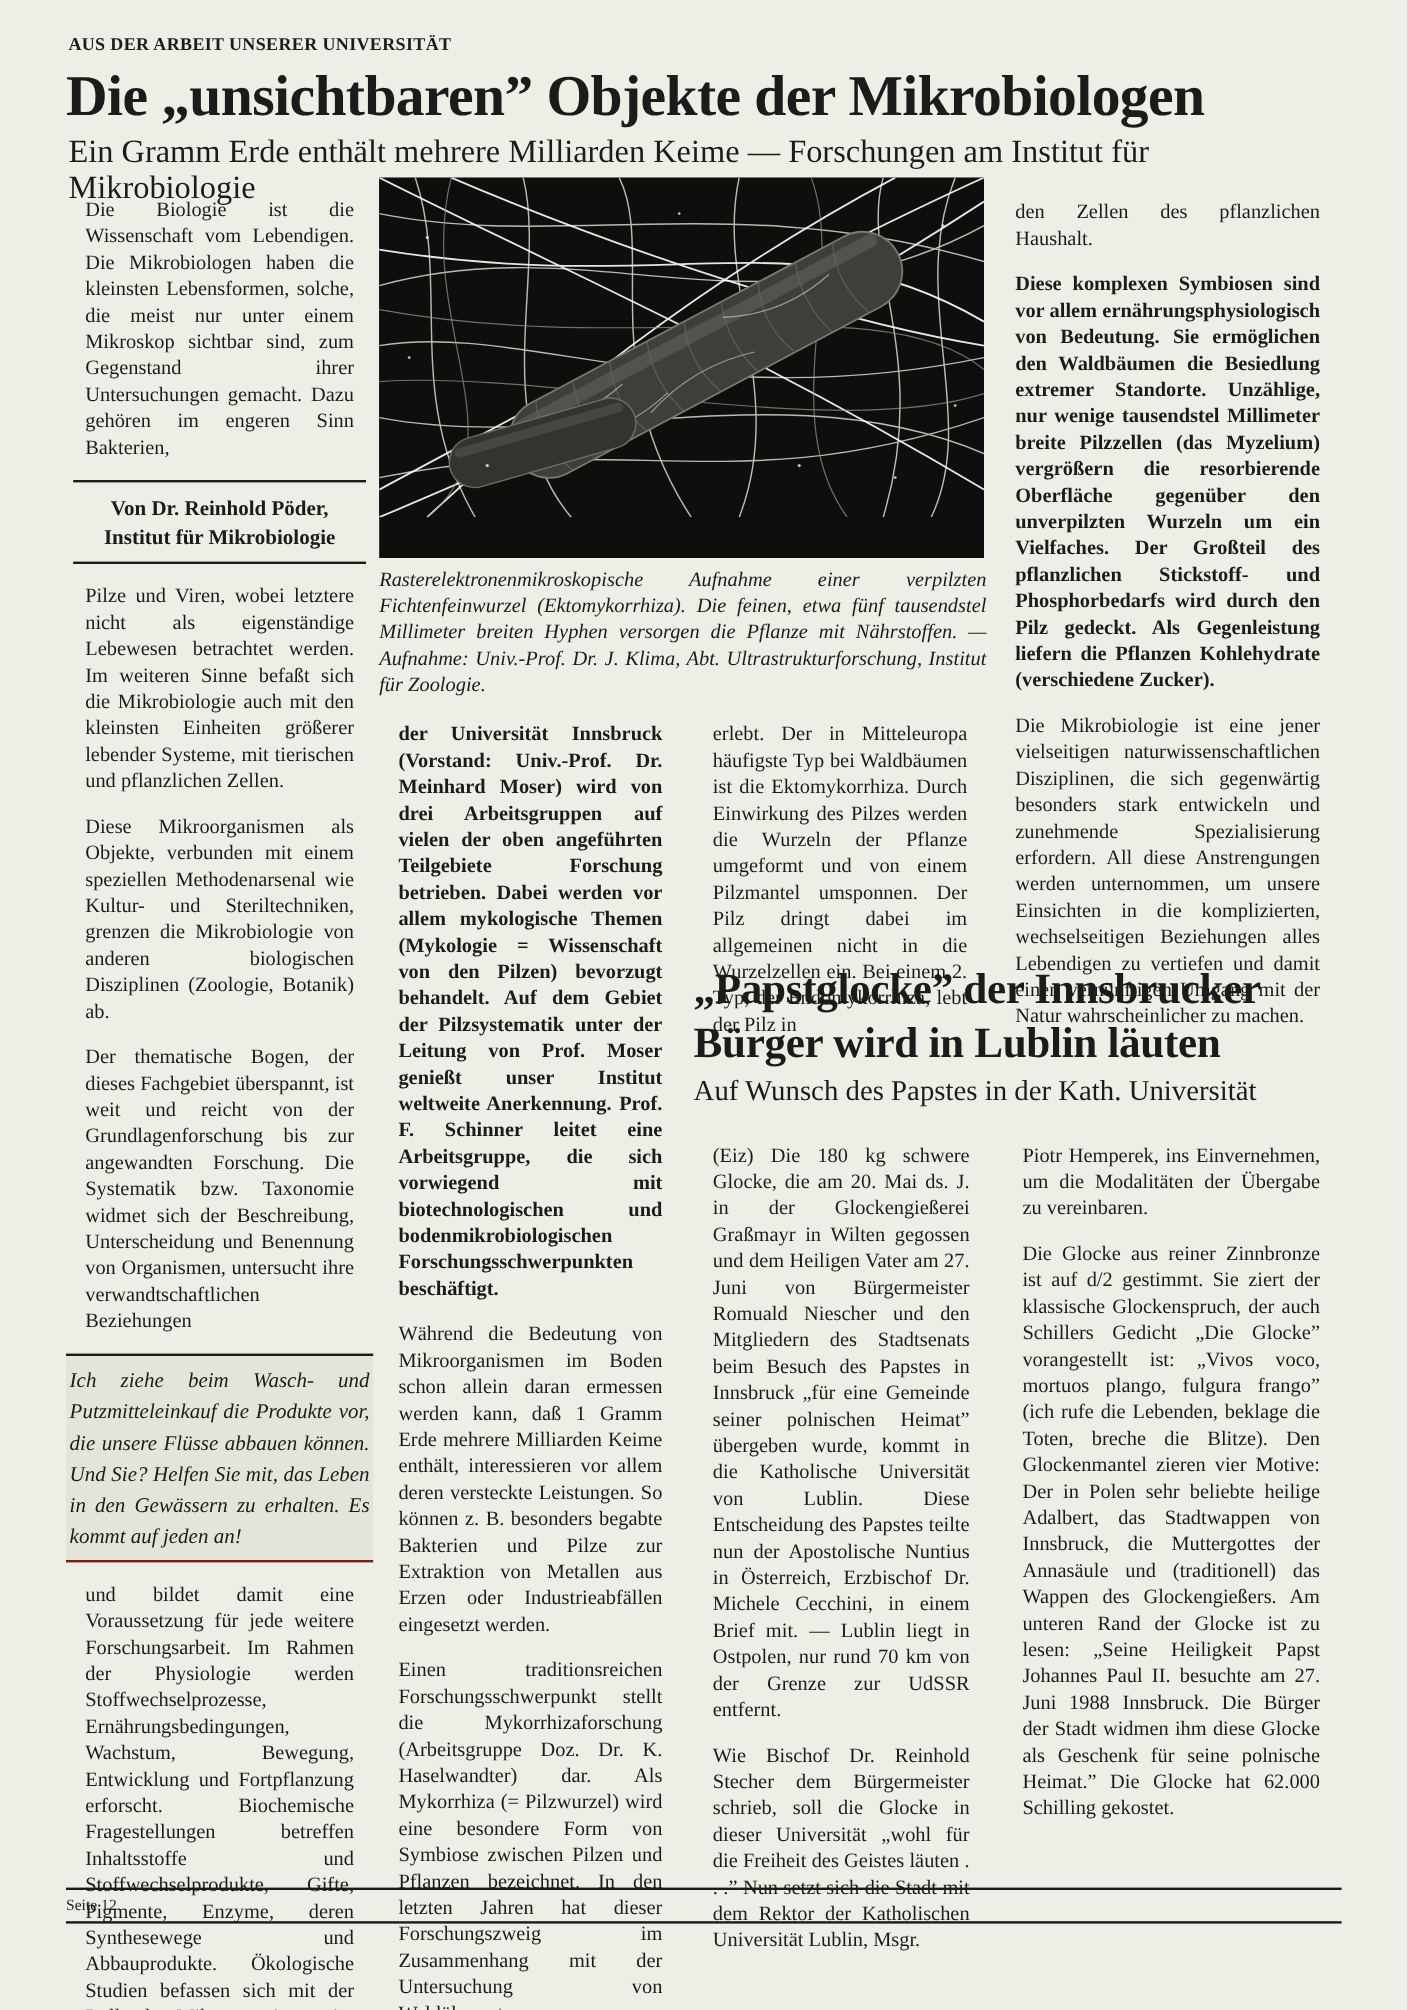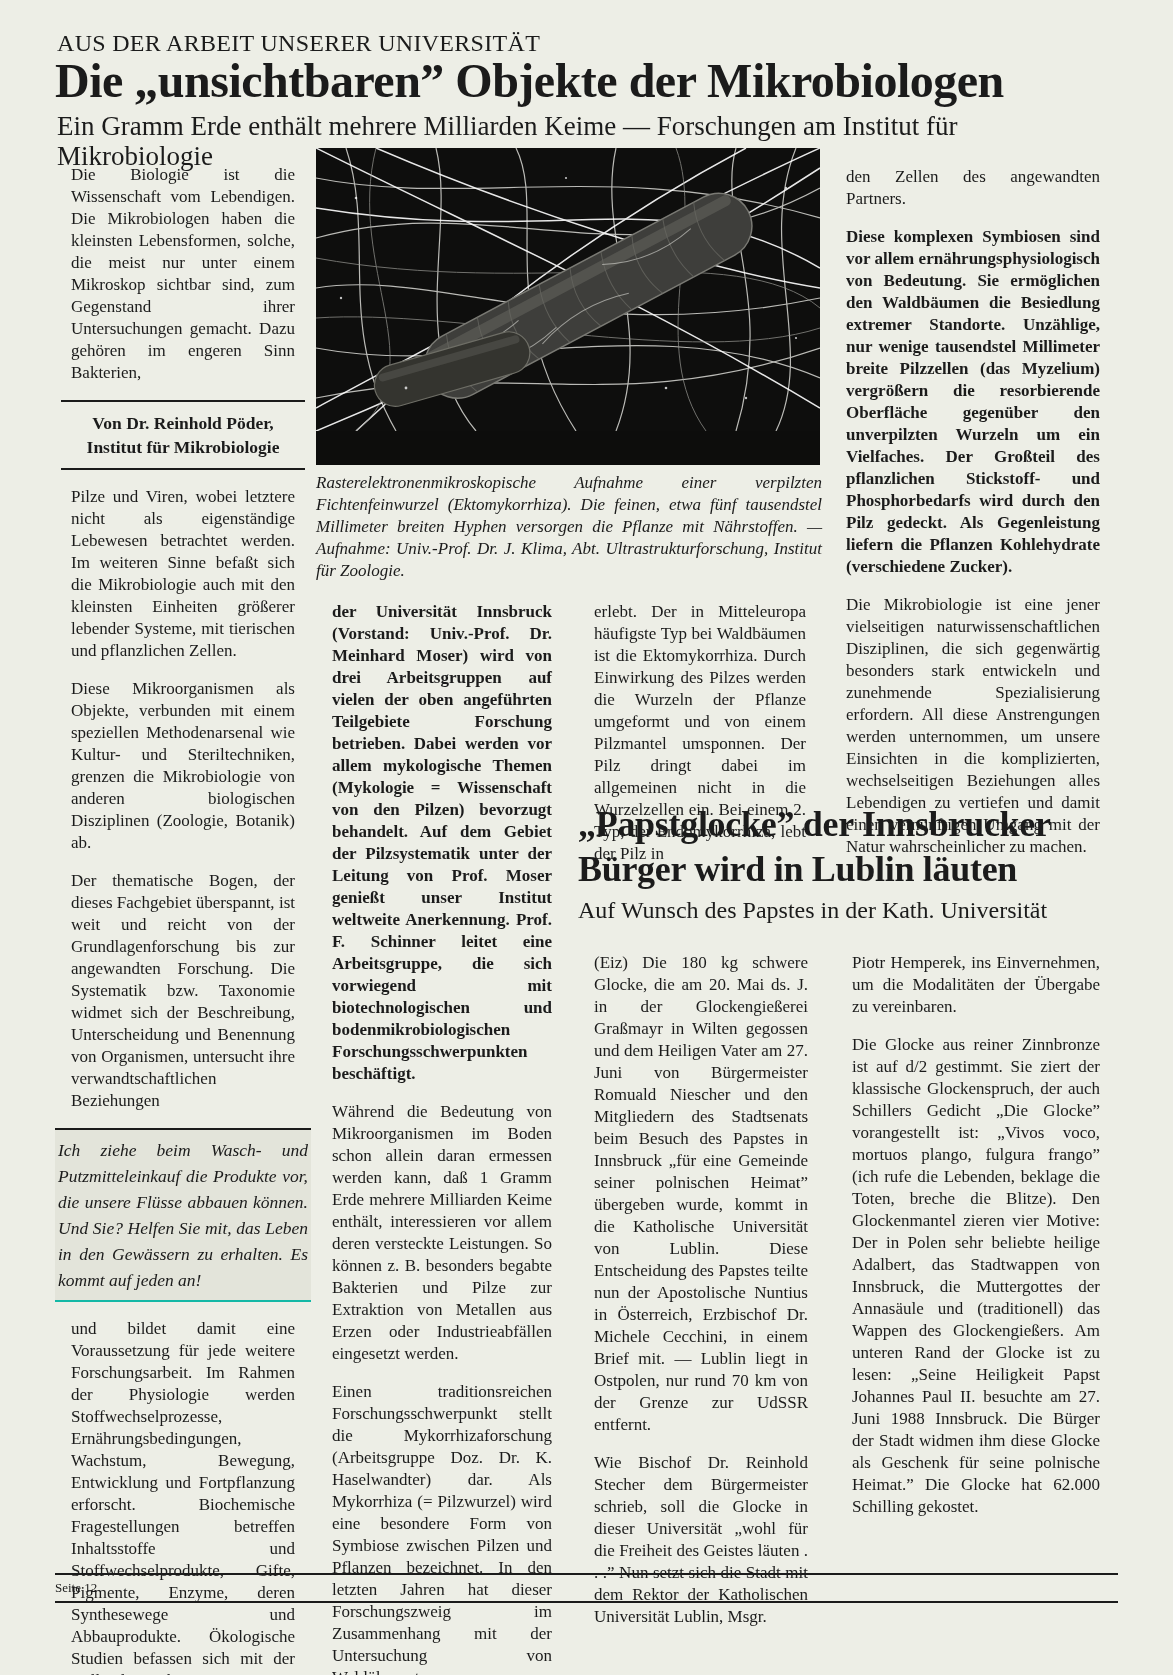--- a/index.html
+++ b/index.html
@@ -2,33 +2,33 @@
 <html lang="de"><head>
 <meta charset="utf-8">
 <style>
   html,body { margin:0; padding:0; background:#c9c9c4; }
   .page {
     position:relative; width:1173px; height:1675px; margin:0 auto;
     background:#edeee6; color:#1b1b1b;
     font-family:"Liberation Serif", serif; overflow:hidden;
   }
   .abs { position:absolute; }
-  .kicker { font-weight:normal; font-size:24px; letter-spacing:.3px; }
+  .kicker { font-weight:bold; font-size:15px; letter-spacing:.3px; }
   .headline { font-weight:bold; font-size:48px; letter-spacing:-.5px; line-height:1.05; white-space:nowrap;text-align:center; }
   .subhead { font-size:27px; line-height:1.1; }
   .body-col { font-size:17px; line-height:22px; text-align:justify; }
   .body-col p { margin:16px; }
   .bold-p { font-weight:bold; }
   .byline-box {
     border-top:2px solid #1b1b1b; border-bottom:2px solid #1b1b1b;
     margin:12px 6px 10px 6px; padding:9px 0;
     text-align:center; font-weight:bold; font-size:17.5px; line-height:24px;
   }
   .info-box {
-    border-top:2px solid #1b1b1b; border-bottom:2px solid #14b8a6;
+    border-top:2px solid #1b1b1b; border-bottom:2px solid #7f1d1d;
     background:rgba(60,70,40,.06);
     margin:11px 0; padding:7px 3px;
     font-style:italic; font-size:17.5px; line-height:26px; text-align:justify;
   }
   .photo { background:#0d0d0c; }
   .photo svg { display:block; }
   .photo-label {
     height:34px; background:#050505; color:#f2f2f2;
     font-family:"DejaVu Sans Mono", monospace; font-size:17px; font-weight:bold;
     letter-spacing:3px; white-space:pre; display:flex; align-items:center; justify-content:center;
@@ -144,21 +144,21 @@
     <p class="bold-p">der Universität Innsbruck (Vorstand: Univ.-Prof. Dr. Meinhard Moser) wird von drei Arbeitsgruppen auf vielen der oben angeführten Teilgebiete Forschung betrieben. Dabei werden vor allem mykologische Themen (Mykologie = Wissenschaft von den Pilzen) bevorzugt behandelt. Auf dem Gebiet der Pilzsystematik unter der Leitung von Prof. Moser genießt unser Institut weltweite Anerkennung. Prof. F. Schinner leitet eine Arbeitsgruppe, die sich vorwiegend mit biotechnologischen und bodenmikrobiologischen Forschungsschwerpunkten beschäftigt.</p>
     <p>Während die Bedeutung von Mikroorganismen im Boden schon allein daran ermessen werden kann, daß 1 Gramm Erde mehrere Milliarden Keime enthält, interessieren vor allem deren versteckte Leistungen. So können z. B. besonders begabte Bakterien und Pilze zur Extraktion von Metallen aus Erzen oder Industrieabfällen eingesetzt werden.</p>
     <p>Einen traditionsreichen Forschungsschwerpunkt stellt die Mykorrhizaforschung (Arbeitsgruppe Doz. Dr. K. Haselwandter) dar. Als Mykorrhiza (= Pilzwurzel) wird eine besondere Form von Symbiose zwischen Pilzen und Pflanzen bezeichnet. In den letzten Jahren hat dieser Forschungszweig im Zusammenhang mit der Untersuchung von Waldökosystemen (Waldschäden) einen starken Aufschwung</p>
   </div>
 
   <div class="abs body-col" style="left:578px; top:585px; width:244px;">
     <p>erlebt. Der in Mitteleuropa häufigste Typ bei Waldbäumen ist die Ektomykorrhiza. Durch Einwirkung des Pilzes werden die Wurzeln der Pflanze umgeformt und von einem Pilzmantel umsponnen. Der Pilz dringt dabei im allgemeinen nicht in die Wurzelzellen ein. Bei einem 2. Typ, der Endomykorrhiza, lebt der Pilz in</p>
   </div>
 
   <div class="abs body-col" style="left:830px; top:150px; width:286px;">
-    <p>den Zellen des angewandten Partners.</p>
+    <p>den Zellen des pflanzlichen Haushalt.</p>
     <p class="bold-p">Diese komplexen Symbiosen sind vor allem ernährungsphysiologisch von Bedeutung. Sie ermöglichen den Waldbäumen die Besiedlung extremer Standorte. Unzählige, nur wenige tausendstel Millimeter breite Pilzzellen (das Myzelium) vergrößern die resorbierende Oberfläche gegenüber den unverpilzten Wurzeln um ein Vielfaches. Der Großteil des pflanzlichen Stickstoff- und Phosphorbedarfs wird durch den Pilz gedeckt. Als Gegenleistung liefern die Pflanzen Kohlehydrate (verschiedene Zucker).</p>
     <p>Die Mikrobiologie ist eine jener vielseitigen naturwissenschaftlichen Disziplinen, die sich gegenwärtig besonders stark entwickeln und zunehmende Spezialisierung erfordern. All diese Anstrengungen werden unternommen, um unsere Einsichten in die komplizierten, wechselseitigen Beziehungen alles Lebendigen zu vertiefen und damit einen vernünftigen Umgang mit der Natur wahrscheinlicher zu machen.</p>
   </div>
 
   <div class="abs" style="left:578px; top:802px; width:538px;">
     <div class="art2-head">„Papstglocke” der Innsbrucker Bürger wird in Lublin läuten</div>
     <div class="art2-sub">Auf Wunsch des Papstes in der Kath. Universität</div>
     <div class="art2-cols">
       <div class="body-col" style="width:246px;">
         <p>(Eiz) Die 180 kg schwere Glocke, die am 20. Mai ds. J. in der Glockengießerei Graßmayr in Wilten gegossen und dem Heiligen Vater am 27. Juni von Bürgermeister Romuald Niescher und den Mitgliedern des Stadtsenats beim Besuch des Papstes in Innsbruck „für eine Gemeinde seiner polnischen Heimat” übergeben wurde, kommt in die Katholische Universität von Lublin. Diese Entscheidung des Papstes teilte nun der Apostolische Nuntius in Österreich, Erzbischof Dr. Michele Cecchini, in einem Brief mit. — Lublin liegt in Ostpolen, nur rund 70 km von der Grenze zur UdSSR entfernt.</p>

